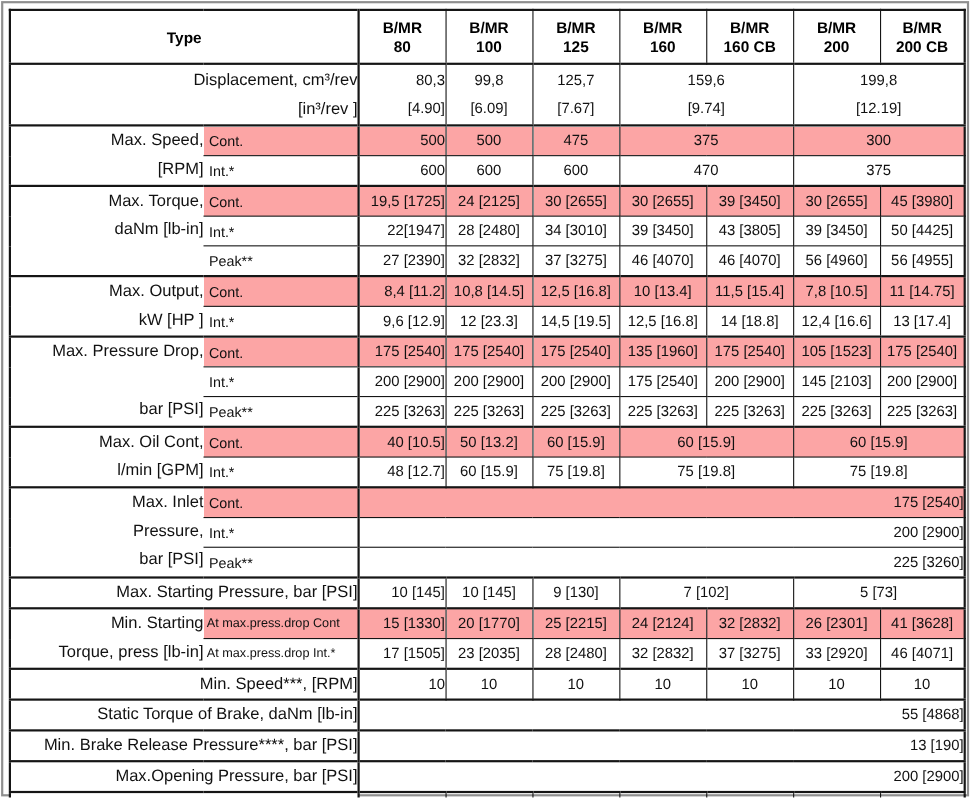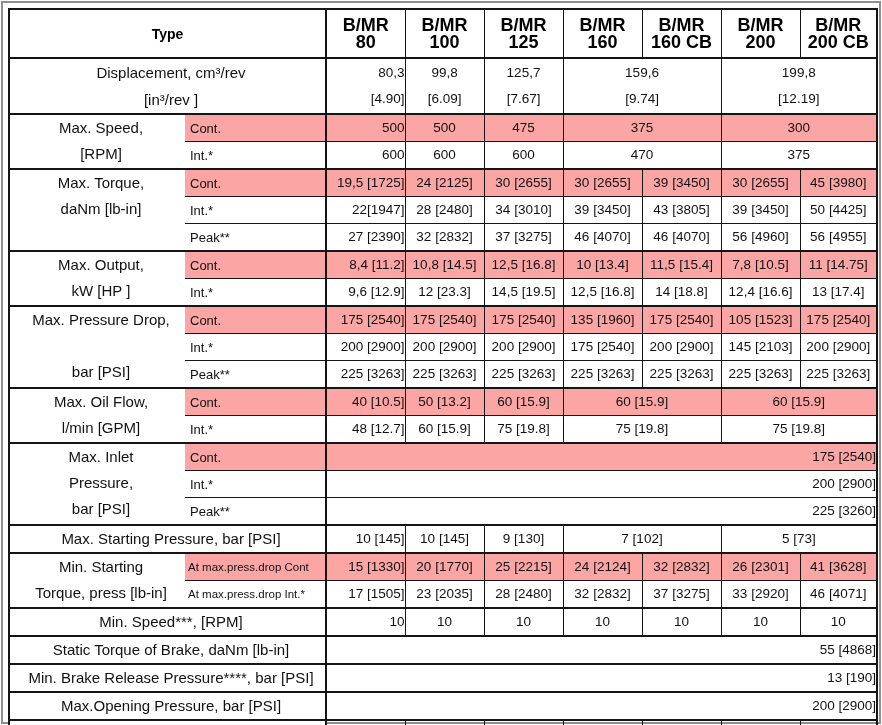--- a/index.html
+++ b/index.html
@@ -19,25 +19,25 @@
     width:868px;
     border:2px solid #151515;
   }
   td,th{border:1px solid #151515;padding:0;overflow:hidden;}
   tr{height:26px;}
   thead tr{height:49px;}
   tr.tall{height:55px;}
   tr.section td, tr.section th{border-top-width:2px;}
   th.corner{font-size:14px;font-weight:bold;text-align:center;vertical-align:middle;}
   th.colhead{
-    font-size:18px;font-weight:bold;text-align:center;vertical-align:middle;
+    font-size:14px;font-weight:bold;text-align:center;vertical-align:middle;
     white-space:pre-line;line-height:17px;
   }
   td.lbl{
-    border-right:none;text-align:center;vertical-align:top;
+    border-right:none;text-align:right;vertical-align:top;
     font-size:15px;color:#111;background:#fff;
   }
   td.lbl .ln{height:26px;line-height:26px;padding-left:7px;white-space:nowrap;}
   td.lbl.vtall .ln{height:27px;line-height:27px;}
   td.sub{
     border-left:none;text-align:left;vertical-align:middle;
     font-size:13px;color:#111;padding-left:5px;white-space:nowrap;
   }
   td.sub.small{font-size:11.5px;padding-left:3px;margin-top:45px;}
   td.val{
@@ -209,21 +209,21 @@
         <td class="val fd">225 [3263]</td>
         <td class="val">225 [3263]</td>
         <td class="val">225 [3263]</td>
         <td class="val">225 [3263]</td>
         <td class="val">225 [3263]</td>
         <td class="val">225 [3263]</td>
         <td class="val">225 [3263]</td>
       </tr>
       <tr class="section">
         <td class="lbl" rowspan="2">
-          <div class="ln">Max. Oil Flow,</div>
+          <div class="ln">Max. Oil Cont,</div>
           <div class="ln">l/min [GPM]</div>
         </td>
         <td class="sub shaded">Cont.</td>
         <td class="val shaded fd">40 [10.5]</td>
         <td class="val shaded">50 [13.2]</td>
         <td class="val shaded">60 [15.9]</td>
         <td class="val shaded" colspan="2">60 [15.9]</td>
         <td class="val shaded" colspan="2">60 [15.9]</td>
       </tr>
       <tr>

